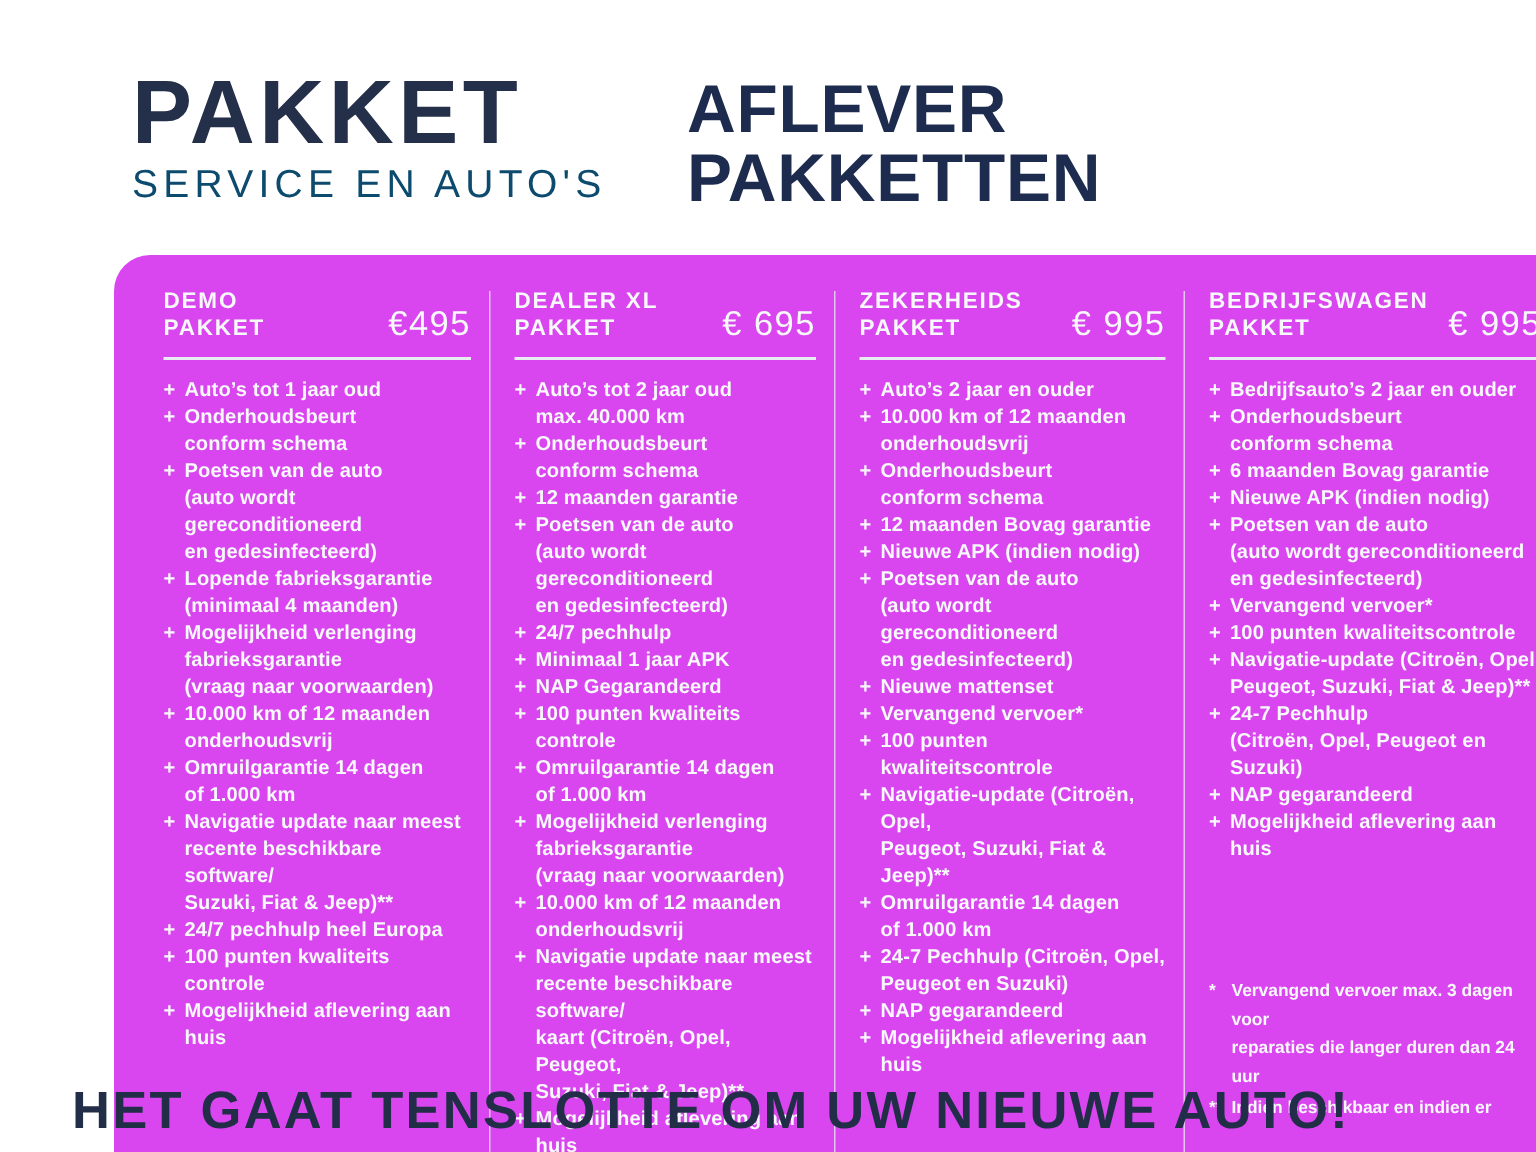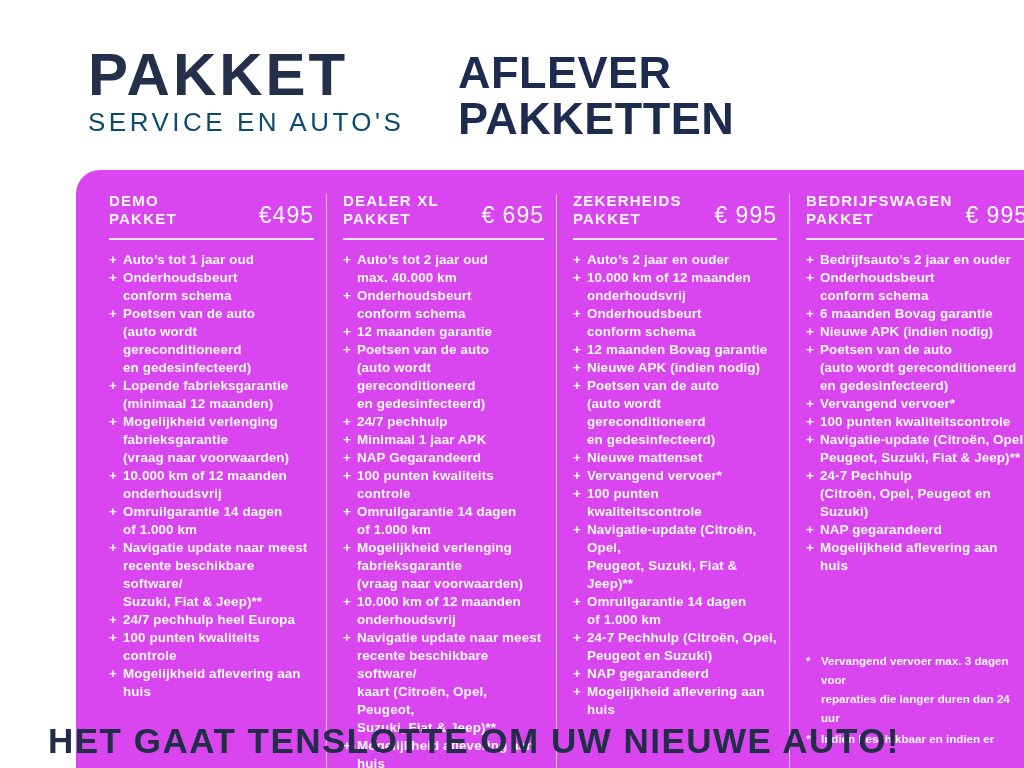--- a/index.html
+++ b/index.html
@@ -102,21 +102,21 @@
           </div>
           <div class="item">
             <span class="plus">+</span>
             <div class="item-line">Poetsen van de auto</div>
             <div class="item-line">(auto wordt gereconditioneerd</div>
             <div class="item-line">en gedesinfecteerd)</div>
           </div>
           <div class="item">
             <span class="plus">+</span>
             <div class="item-line">Lopende fabrieksgarantie</div>
-            <div class="item-line">(minimaal 12 maanden)</div>
+            <div class="item-line">(minimaal 4 maanden)</div>
           </div>
           <div class="item">
             <span class="plus">+</span>
             <div class="item-line">Mogelijkheid verlenging</div>
             <div class="item-line">fabrieksgarantie</div>
             <div class="item-line">(vraag naar voorwaarden)</div>
           </div>
           <div class="item">
             <span class="plus">+</span>
             <div class="item-line">10.000 km of 12 maanden</div>

